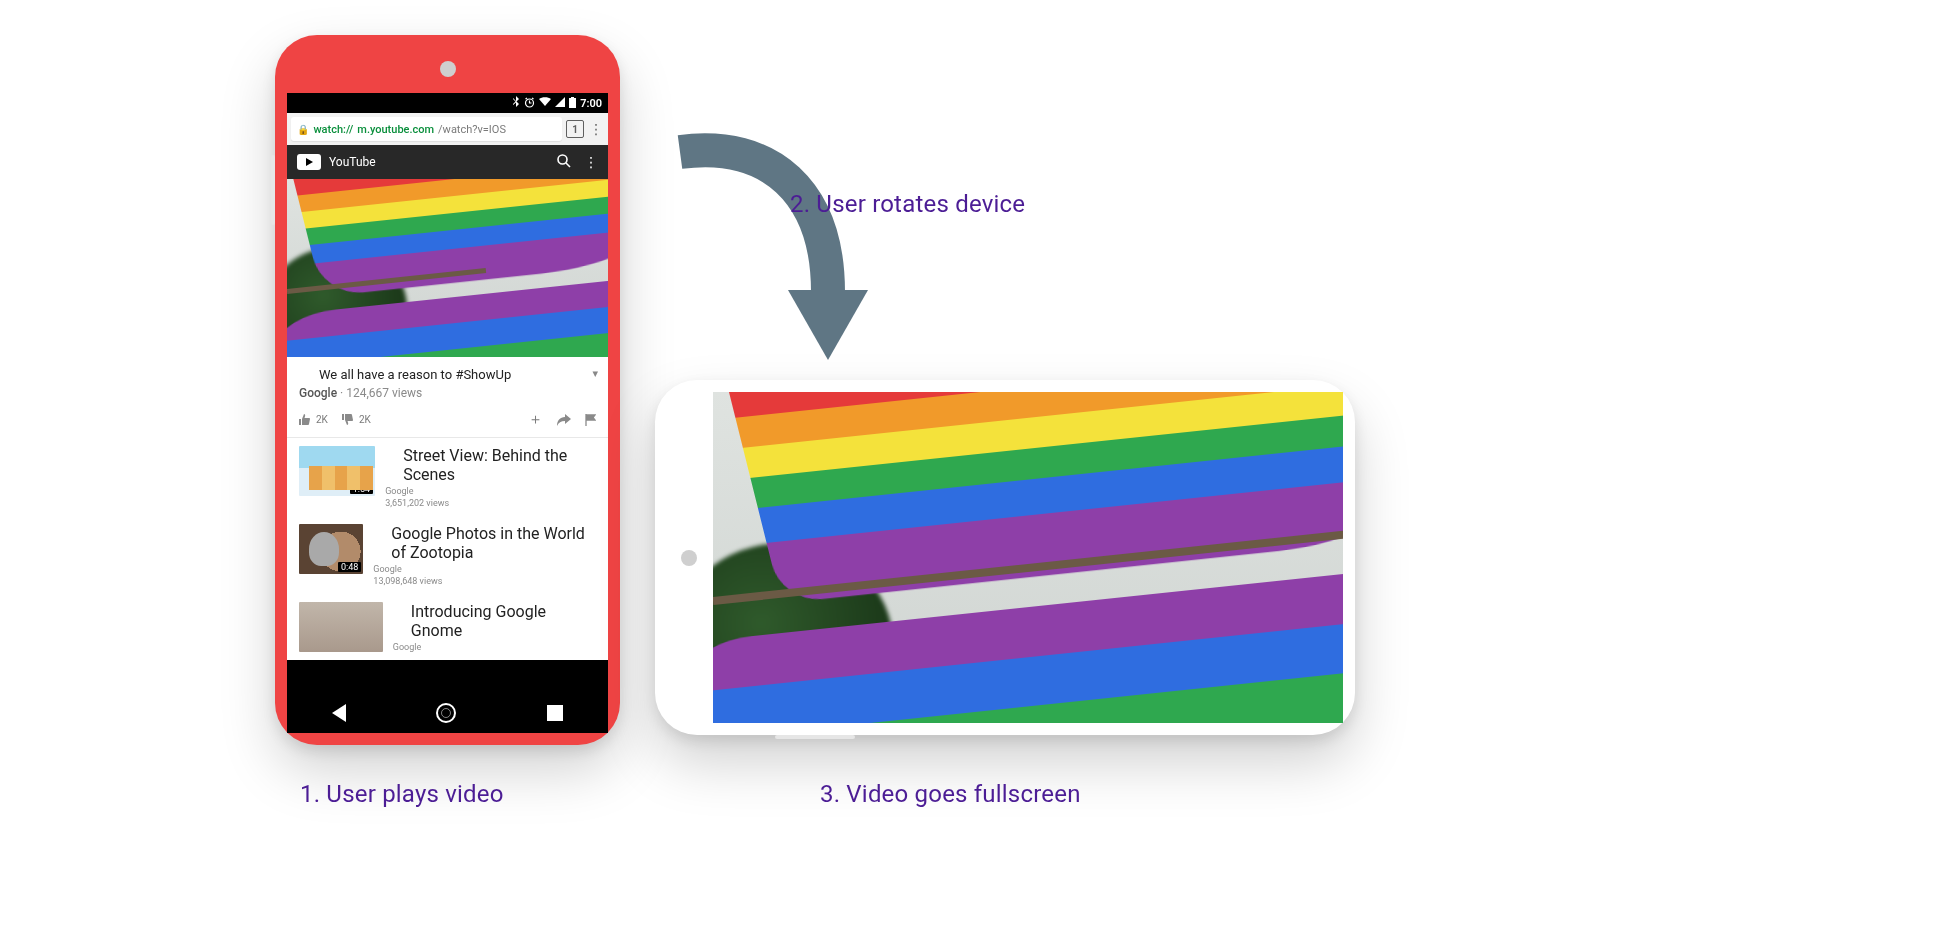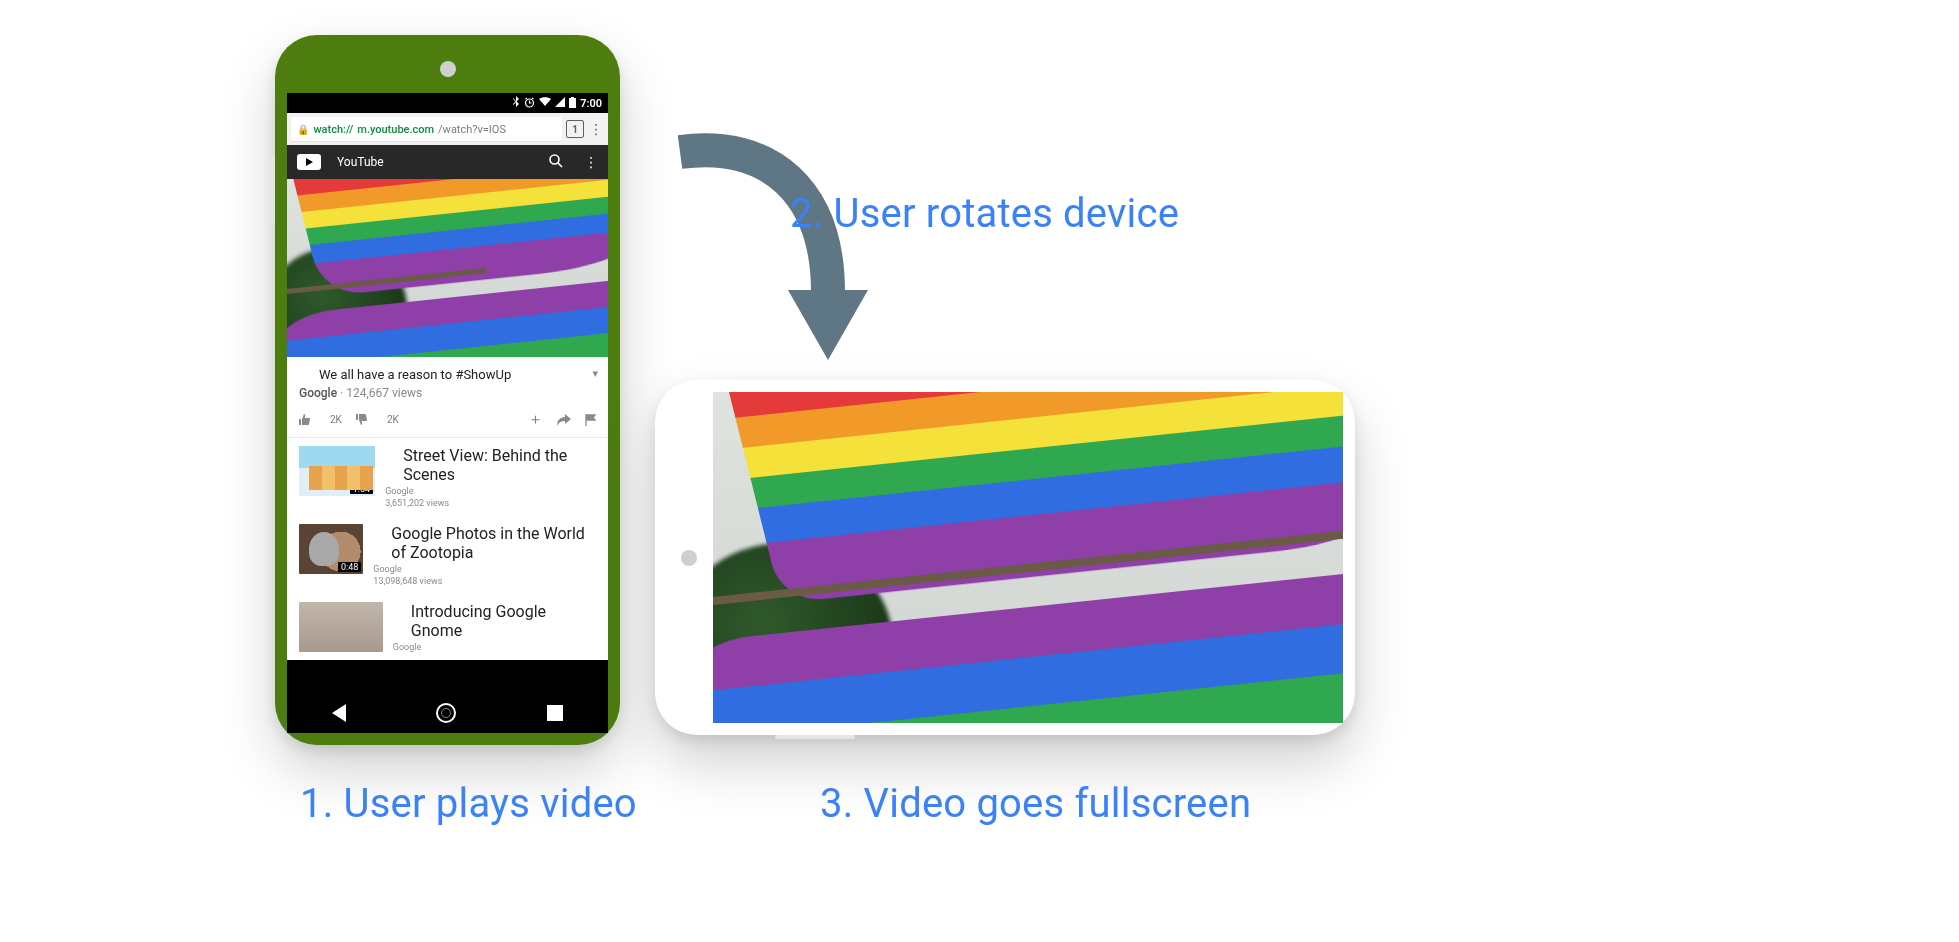--- a/index.html
+++ b/index.html
@@ -12,21 +12,21 @@
     overflow: hidden;
   }
 
   
   .phone-portrait {
     position: absolute;
     left: 275px;
     top: 35px;
     width: 345px;
     height: 710px;
-    background: #4d7c0f;
+    background: #ef4444;
     border-radius: 42px;
     box-shadow: 0 25px 55px rgba(0,0,0,0.18), 0 6px 14px rgba(0,0,0,0.10);
   }
   .phone-portrait .earpiece {
     position: absolute;
     top: 26px;
     left: 50%;
     transform: translateX(-50%);
     width: 16px;
     height: 16px;
@@ -116,21 +116,21 @@
   }
 
   
   .yt-header {
     height: 34px;
     background: #282828;
     color: #fff;
     display: flex;
     align-items: center;
     padding: 0 10px;
-    gap: 16px;
+    gap: 8px;
   }
   .yt-logo {
     width: 24px;
     height: 16px;
     background: #fff;
     border-radius: 3px;
     position: relative;
   }
   .yt-logo::after {
     content: "";
@@ -225,21 +225,21 @@
   }
   .video-actions {
     display: flex;
     align-items: center;
     gap: 14px;
     margin-top: 10px;
     color: #7a7a7a;
     font-size: 10px;
   }
   .video-actions .spacer { flex: 1; }
-  .act { display: flex; align-items: center; gap: 20px; }
+  .act { display: flex; align-items: center; gap: 6px; }
 
   
   .suggested {
     background: #fff;
     color: #333;
     font-size: 11px;
   }
   .suggested-row {
     display: flex;
     gap: 10px;
@@ -361,22 +361,22 @@
     left: 660px;
     top: 112px;
     width: 220px;
     height: 260px;
   }
   .arrow-box svg { width: 100%; height: 100%; overflow: visible; }
 
   
   .caption {
     position: absolute;
-    color: #3b82f6;
-    font-size: 40px;
+    color: #4c1d95;
+    font-size: 24px;
     letter-spacing: 0.2px;
   }
   .caption-1 { left: 300px; top: 780px; }
   .caption-2 { left: 790px; top: 190px; }
   .caption-3 { left: 820px; top: 780px; }
 </style>
 </head>
 <body>
 
 <div class="phone-portrait">

